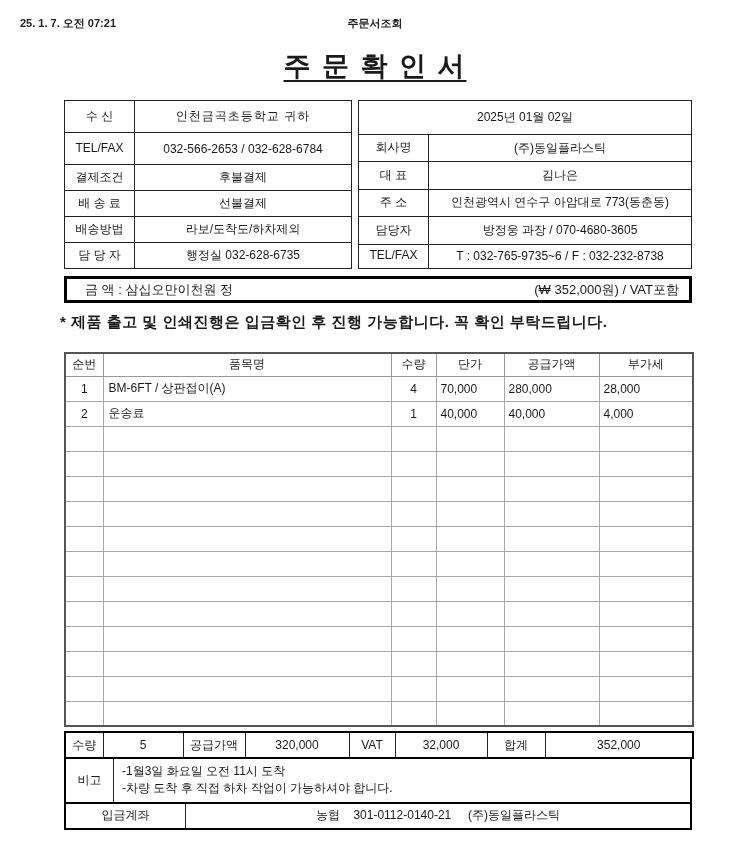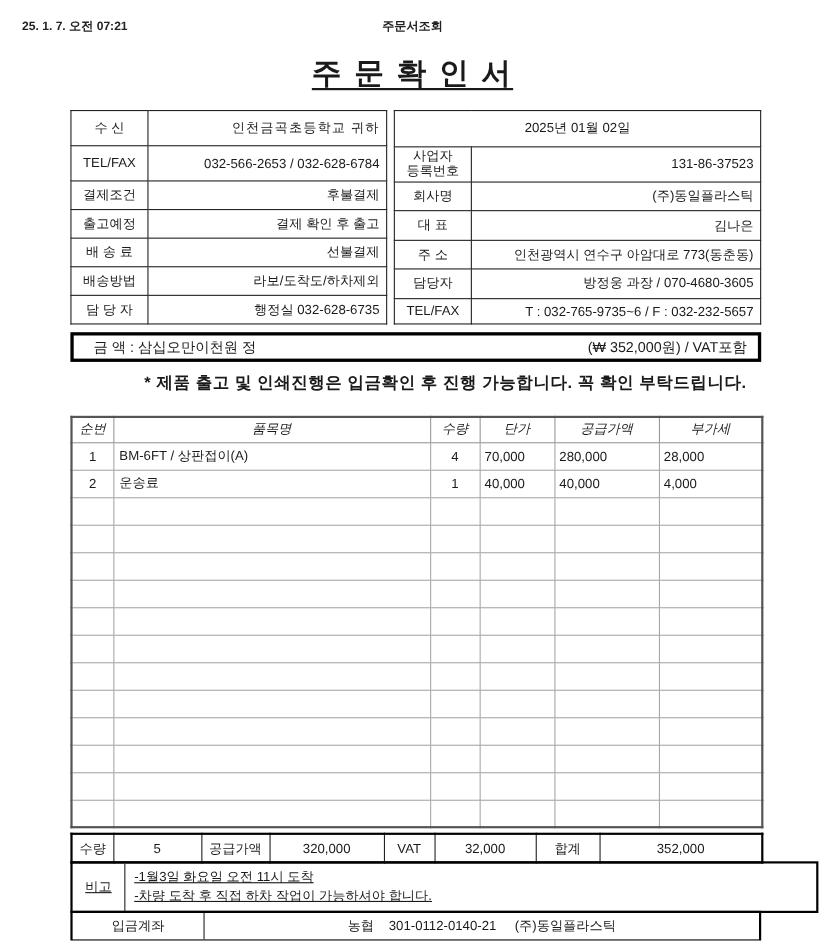--- a/index.html
+++ b/index.html
@@ -11,53 +11,53 @@
   .topbar .ts { position: absolute; left: 20px; top: 0; }
   .topbar .center { position: absolute; left: 0; right: 0; top: 0; text-align: center; font-weight: bold; }
 
   .title { text-align: center; margin-top: 12px; font-size: 27px; font-weight: bold; letter-spacing: 2px;
     text-decoration: underline; text-underline-offset: 5px; text-decoration-thickness: 2px; }
 
   .info-wrap { display: flex; margin: 16px 0 0 64px; width: 628px; gap: 6px; }
   table.info { border-collapse: collapse; table-layout: fixed; }
   table.info td { border: 1px solid #222; font-size: 12px; overflow: hidden; }
   table.info td.lbl { text-align: center; white-space: pre-line; line-height: 1.15; }
-  table.info td.val { padding: 4px 6px; text-align: right; }
+  table.info td.val { padding: 4px 6px; text-align: center; }
   .t-left  { width: 288px; }
   .t-right { width: 334px; }
   .t-left col.c1, .t-right col.c1 { width: 70px; }
   td.big-val { font-size: 15px; letter-spacing: 1px; }
   td.date-cell { text-align: center; font-size: 14px; }
   .h32 { height: 32px; } .h21 { height: 21px; } .h18 { height: 18px; margin-left: 40px; }
   .email { text-decoration: underline; color: #222; cursor: pointer; }
 
   .amount-box { margin: 7px 0 0 64px; width: 628px; height: 27px; border: 3px solid #000;
     display: flex; align-items: center; justify-content: space-between; padding: 0 10px 0 18px;
     font-size: 13px; font-weight: normal; }
 
-  .notice { margin: 10px 0 0 60px; font-size: 15px; font-weight: bold; letter-spacing: 0.5px; text-align: center; }
+  .notice { margin: 10px 0 0 60px; font-size: 15px; font-weight: bold; letter-spacing: 0.5px; }
 
   table.items { border-collapse: collapse; table-layout: fixed; margin: 20px 0 0 64px; width: 628px; }
-  table.items th { border: 1px solid #999; font-size: 12px; font-weight: normal; height: 23px; text-align: center; font-style: italic; }
+  table.items th { border: 1px solid #999; font-size: 12px; font-weight: normal; height: 23px; text-align: center; }
   table.items td { border: 1px solid #a8a8a8; font-size: 12px; height: 25px; padding: 0 4px; overflow: hidden; }
   table.items { border: 2px solid #555; }
   table.items td.c0 { text-align: center; }
   table.items td.c1 { text-align: left; padding-left: 5px; }
   table.items td.c2 { text-align: center; }
   table.items td.c3, table.items td.c4, table.items td.c5 { text-align: left; }
   col.ic0 { width: 38px; } col.ic1 { width: 288px; } col.ic2 { width: 45px; }
   col.ic3 { width: 68px; } col.ic4 { width: 95px; } col.ic5 { width: 94px; }
 
   table.summary { border-collapse: collapse; table-layout: fixed; margin: 4px 0 0 64px; width: 628px;
     border: 2px solid #000; }
   table.summary td { border: 1px solid #222; font-size: 12px; height: 26px; text-align: center; overflow: hidden; }
   col.sc0 { width: 38px; } col.sc1 { width: 80px; } col.sc2 { width: 62px; } col.sc3 { width: 104px; }
   col.sc4 { width: 46px; } col.sc5 { width: 92px; } col.sc6 { width: 58px; } col.sc7 { width: 148px; }
 
-  .remarks-box { margin: -2px 0 0 64px; width: 680px; border: 2px solid #000; display: flex; min-height: 44px; text-decoration: underline; }
+  .remarks-box { margin: -2px 0 0 64px; width: 628px; border: 2px solid #000; display: flex; min-height: 44px; }
   .remarks-box .lbl { width: 48px; border-right: 1px solid #222; display: flex; align-items: center;
     justify-content: center; font-size: 12px; flex: none; }
   .remarks-box .content { padding: 4px 8px; font-size: 12px; line-height: 1.45; }
 
   .account-box { margin: -2px 0 0 64px; width: 628px; border: 2px solid #000; display: flex; height: 28px; }
   .account-box .lbl { width: 120px; border-right: 1px solid #222; display: flex; align-items: center;
     justify-content: center; font-size: 12px; flex: none; }
   .account-box .val { flex: 1; display: flex; align-items: center; justify-content: center;
     font-size: 12px; white-space: pre; }
 </style>
@@ -83,24 +83,20 @@
       <td class="val big-val">인천금곡초등학교 귀하</td>
     </tr>
     <tr class="h32">
       <td class="lbl">TEL/FAX</td>
       <td class="val">032-566-2653 / 032-628-6784</td>
     </tr>
     <tr class="h21">
       <td class="lbl">결제조건</td>
       <td class="val">후불결제</td>
     </tr>
-    <tr class="h21">
-      <td class="lbl">출고예정</td>
-      <td class="val">결제 확인 후 출고</td>
-    </tr>
     <tr class="h18">
       <td class="lbl">배 송 료</td>
       <td class="val">선불결제</td>
     </tr>
     <tr class="h18">
       <td class="lbl">배송방법</td>
       <td class="val">라보/도착도/하차제외</td>
     </tr>
     <tr class="h18">
       <td class="lbl">담 당 자</td>
@@ -111,44 +107,39 @@
 
   <table class="info t-right">
     <colgroup>
         <col class="c1">
         <col>
       </colgroup>
     <tbody>
         <tr class="h32">
       <td class="date-cell" colspan="2">2025년  01월  02일</td>
     </tr>
-    <tr class="h32">
-      <td class="lbl">사업자
-등록번호</td>
-      <td class="val">131-86-37523</td>
-    </tr>
     <tr class="h21">
       <td class="lbl">회사명</td>
       <td class="val">(주)동일플라스틱</td>
     </tr>
     <tr class="h21">
       <td class="lbl">대   표</td>
       <td class="val">김나은</td>
     </tr>
     <tr class="h18">
       <td class="lbl">주   소</td>
       <td class="val">인천광역시 연수구 아암대로 773(동춘동)</td>
     </tr>
     <tr class="h18">
       <td class="lbl">담당자</td>
       <td class="val">방정웅 과장 / 070-4680-3605</td>
     </tr>
     <tr class="h18">
       <td class="lbl">TEL/FAX</td>
-      <td class="val">T : 032-765-9735~6 / F : 032-232-5657</td>
+      <td class="val">T : 032-765-9735~6 / F : 032-232-8738</td>
     </tr>
   </tbody>
     </table>
 </div>
 
 <div class="amount-box">
   <span>금 액 : 삼십오만이천원 정</span>
   <span>(₩ 352,000원) / VAT포함</span>
 </div>
 

